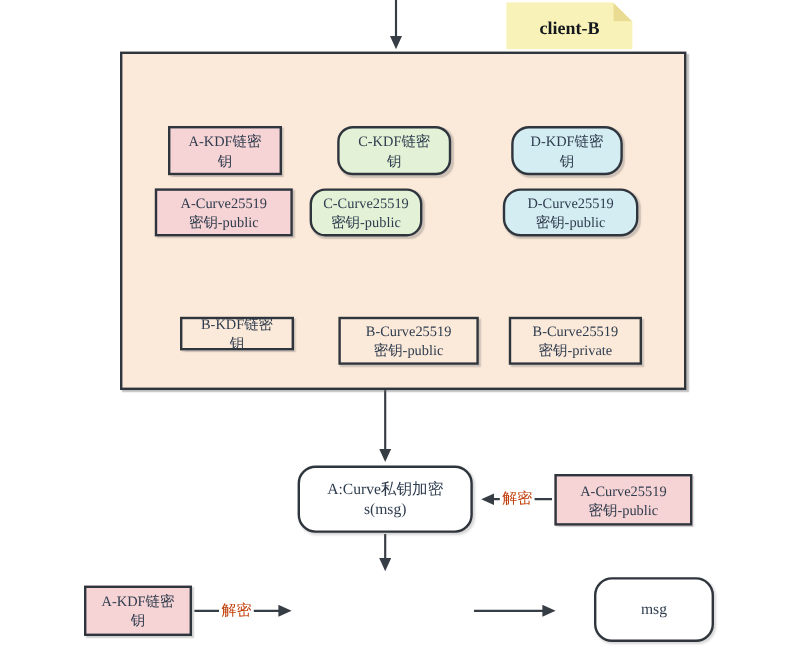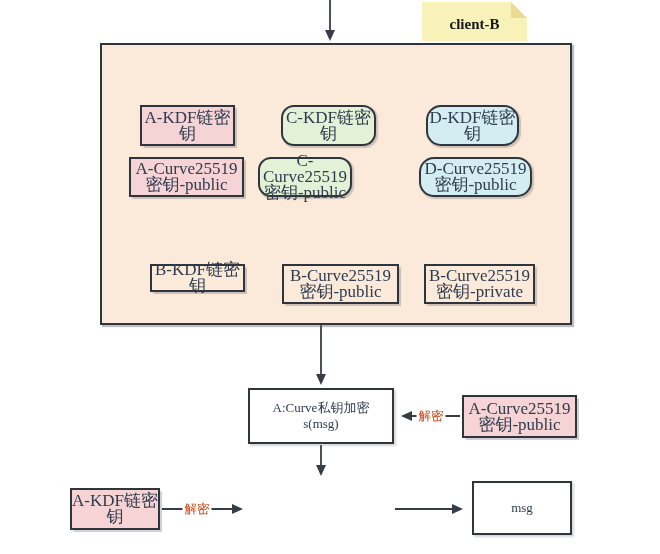--- a/index.html
+++ b/index.html
@@ -26,30 +26,30 @@
   .client-box{
     position:absolute;left:100px;top:43px;width:468px;height:278px;
     background:#fbe9d9;border:2px solid #2f353d;
     box-shadow:2px 2px 1px rgba(110,110,110,0.45);
   }
 
   
   .kbox{
     position:absolute;border:2px solid #2f353d;
     display:flex;flex-direction:column;align-items:center;justify-content:center;
-    text-align:center;font-size:17px;line-height:16px;
+    text-align:center;font-size:12px;line-height:16px;
     box-shadow:1.5px 1.5px 1px rgba(120,120,120,0.35);
     box-sizing:border-box;
   }
   .pink{background:#f6d3d4;}
   .green{background:#e3f2d7;border-radius:13px;}
   .cyan{background:#d4edf2;border-radius:15px;}
   .peach{background:#fbe9d9;}
   .white-round{
-    background:#ffffff;border-radius:0;
+    background:#ffffff;border-radius:15px;
     box-shadow:1.5px 1.5px 2px rgba(120,120,120,0.3);
     font-size:13px;
   }
 
   .edge-label{
     position:absolute;transform:translate(-50%,-50%);
     background:#ffffff;padding:0 2px;font-size:12.5px;color:#c2410c;
   }
 </style>
 </head>
@@ -123,21 +123,21 @@
     <span>s(msg)</span>
   </div>
 
   <div class="kbox pink" style="left:462px;top:395px;width:115px;height:43px">
     <span>A-Curve25519</span>
     <span>密钥-public</span>
   </div>
   <span class="edge-label" style="left:431px;top:416px">解密</span>
 
 
-  <div class="kbox white-round" style="left:472px;top:481px;width:100px;height:54px">
+  <div class="kbox white-round" style="left:495px;top:481px;width:100px;height:54px">
     <span>msg</span>
   </div>
 
   <div class="kbox pink" style="left:70px;top:488px;width:90px;height:42px">
     <span>A-KDF链密</span>
     <span>钥</span>
   </div>
   <span class="edge-label" style="left:197px;top:509px">解密</span>
 
 </div>

